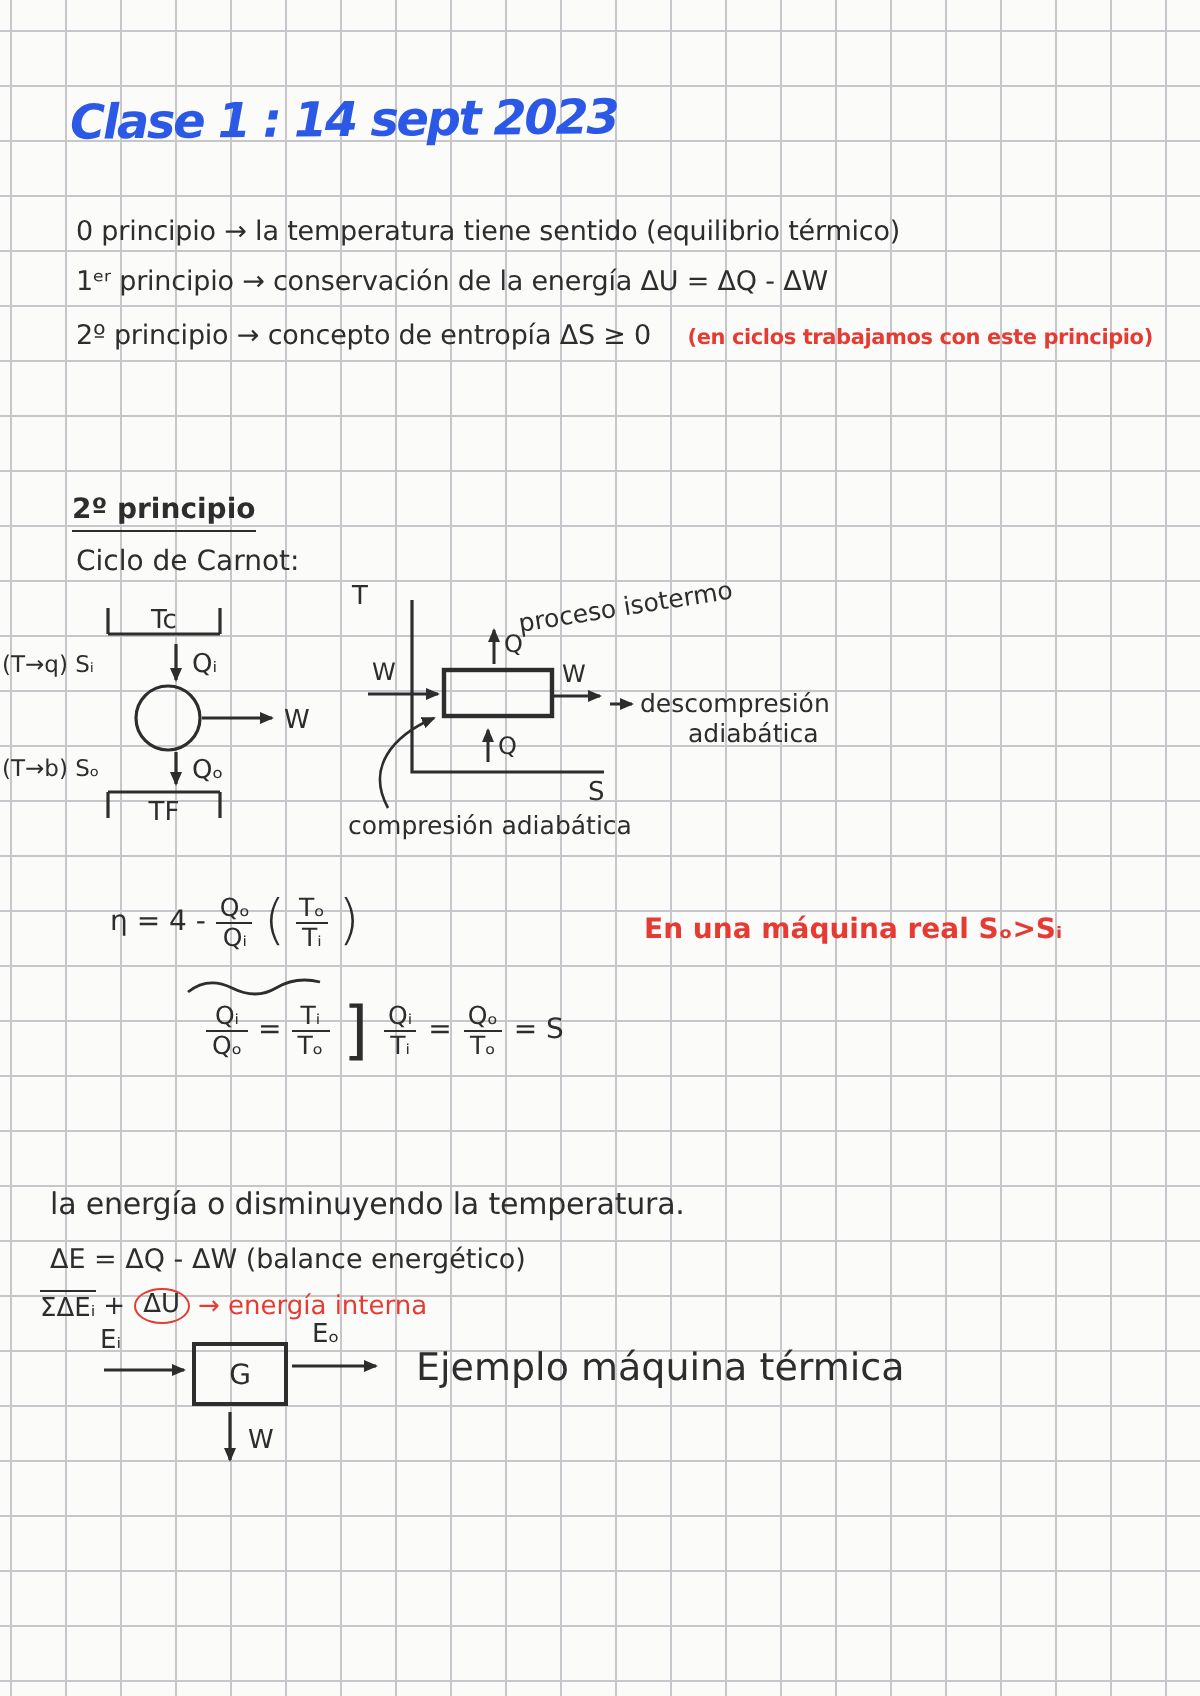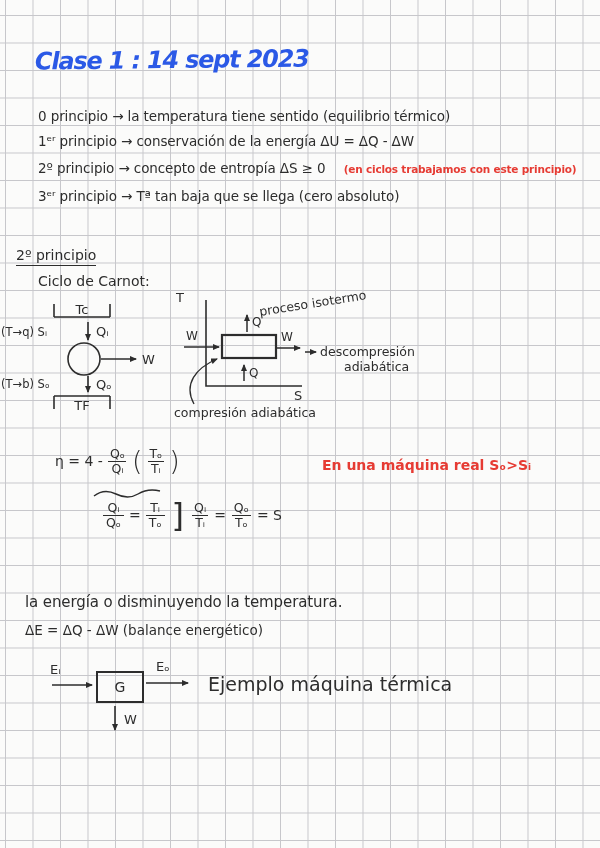--- a/index.html
+++ b/index.html
@@ -46,23 +46,22 @@
 <div class="page">
 
   <div class="abs title" style="left:35px;top:46px;">Clase 1 : 14 sept 2023</div>
 
   <div class="abs hand" style="left:38px;top:108px;">0 principio → la temperatura tiene sentido (equilibrio térmico)</div>
   <div class="abs hand" style="left:38px;top:133px;">1ᵉʳ principio → conservación de la energía  ΔU = ΔQ - ΔW</div>
   <div class="abs hand" style="left:38px;top:160px;">
     <span>2º principio → concepto de entropía  ΔS ≥ 0</span>
     <span class="red rednote-sm" style="margin-left:14px;">(en ciclos trabajamos con este principio)</span>
   </div>
-  <div class="abs hand" style="left:38px;top:188px;">3ᵉʳ principio → Tª tan baja que se llega (cero absoluto)</div>
 
-  <div class="abs heading" style="left:16px;top:247px;">2º principio</div>
+  <div class="abs heading" style="left:36px;top:247px;font-weight:bold;">2º principio</div>
   <div class="abs sub" style="left:38px;top:273px;">Ciclo de Carnot:</div>
 
   <svg class="abs" style="left:0;top:296px;" width="160" height="122" viewBox="0 0 160 122">
     <defs>
       <marker id="a1" markerWidth="8" markerHeight="7" refX="6" refY="3" orient="auto" markerUnits="userSpaceOnUse">
         <path d="M0 0 L7 3 L0 6 Z" fill="#2d2d2d"></path>
       </marker>
     </defs>
     <path class="stroke" stroke-width="1.6" d="M54 8 V21 M110 8 V21 M54 21 H110"></path>
     <text x="82" y="18" text-anchor="middle" font-size="13">Tc</text>
@@ -144,20 +143,26 @@
       <span class="den">Tₒ</span>
     </span>
     <span>= S</span>
   </div>
 
   <div class="abs red" style="left:322px;top:457px;font-size:14px;font-weight:bold;">En una máquina real Sₒ&gt;Sᵢ</div>
 
   <div class="abs balance" style="left:25px;top:622px;">ΔE = ΔQ - ΔW (balance energético)</div>
 
   <div class="abs hand15" style="left:25px;top:593px;">la energía o disminuyendo la temperatura.</div>
+  <div class="abs sumrow" style="left:20px;top:644px;">
+    <span class="overline-term">ΣΔEᵢ</span>
+    <span>+</span>
+    <span class="circled">ΔU</span>
+    <span class="red">→ energía interna</span>
+  </div>
 
   <svg class="abs" style="left:20px;top:660px;" width="210" height="85" viewBox="0 0 210 85">
     <defs>
       <marker id="a3" markerWidth="8" markerHeight="7" refX="6" refY="3" orient="auto" markerUnits="userSpaceOnUse">
         <path d="M0 0 L7 3 L0 6 Z" fill="#2d2d2d"></path>
       </marker>
     </defs>
     <text x="30" y="14" font-size="13">Eᵢ</text>
     <line class="stroke" stroke-width="1.6" x1="32" y1="25" x2="72" y2="25" marker-end="url(#a3)"></line>
     <rect class="stroke" stroke-width="2" x="77" y="12" width="46" height="30"></rect>

